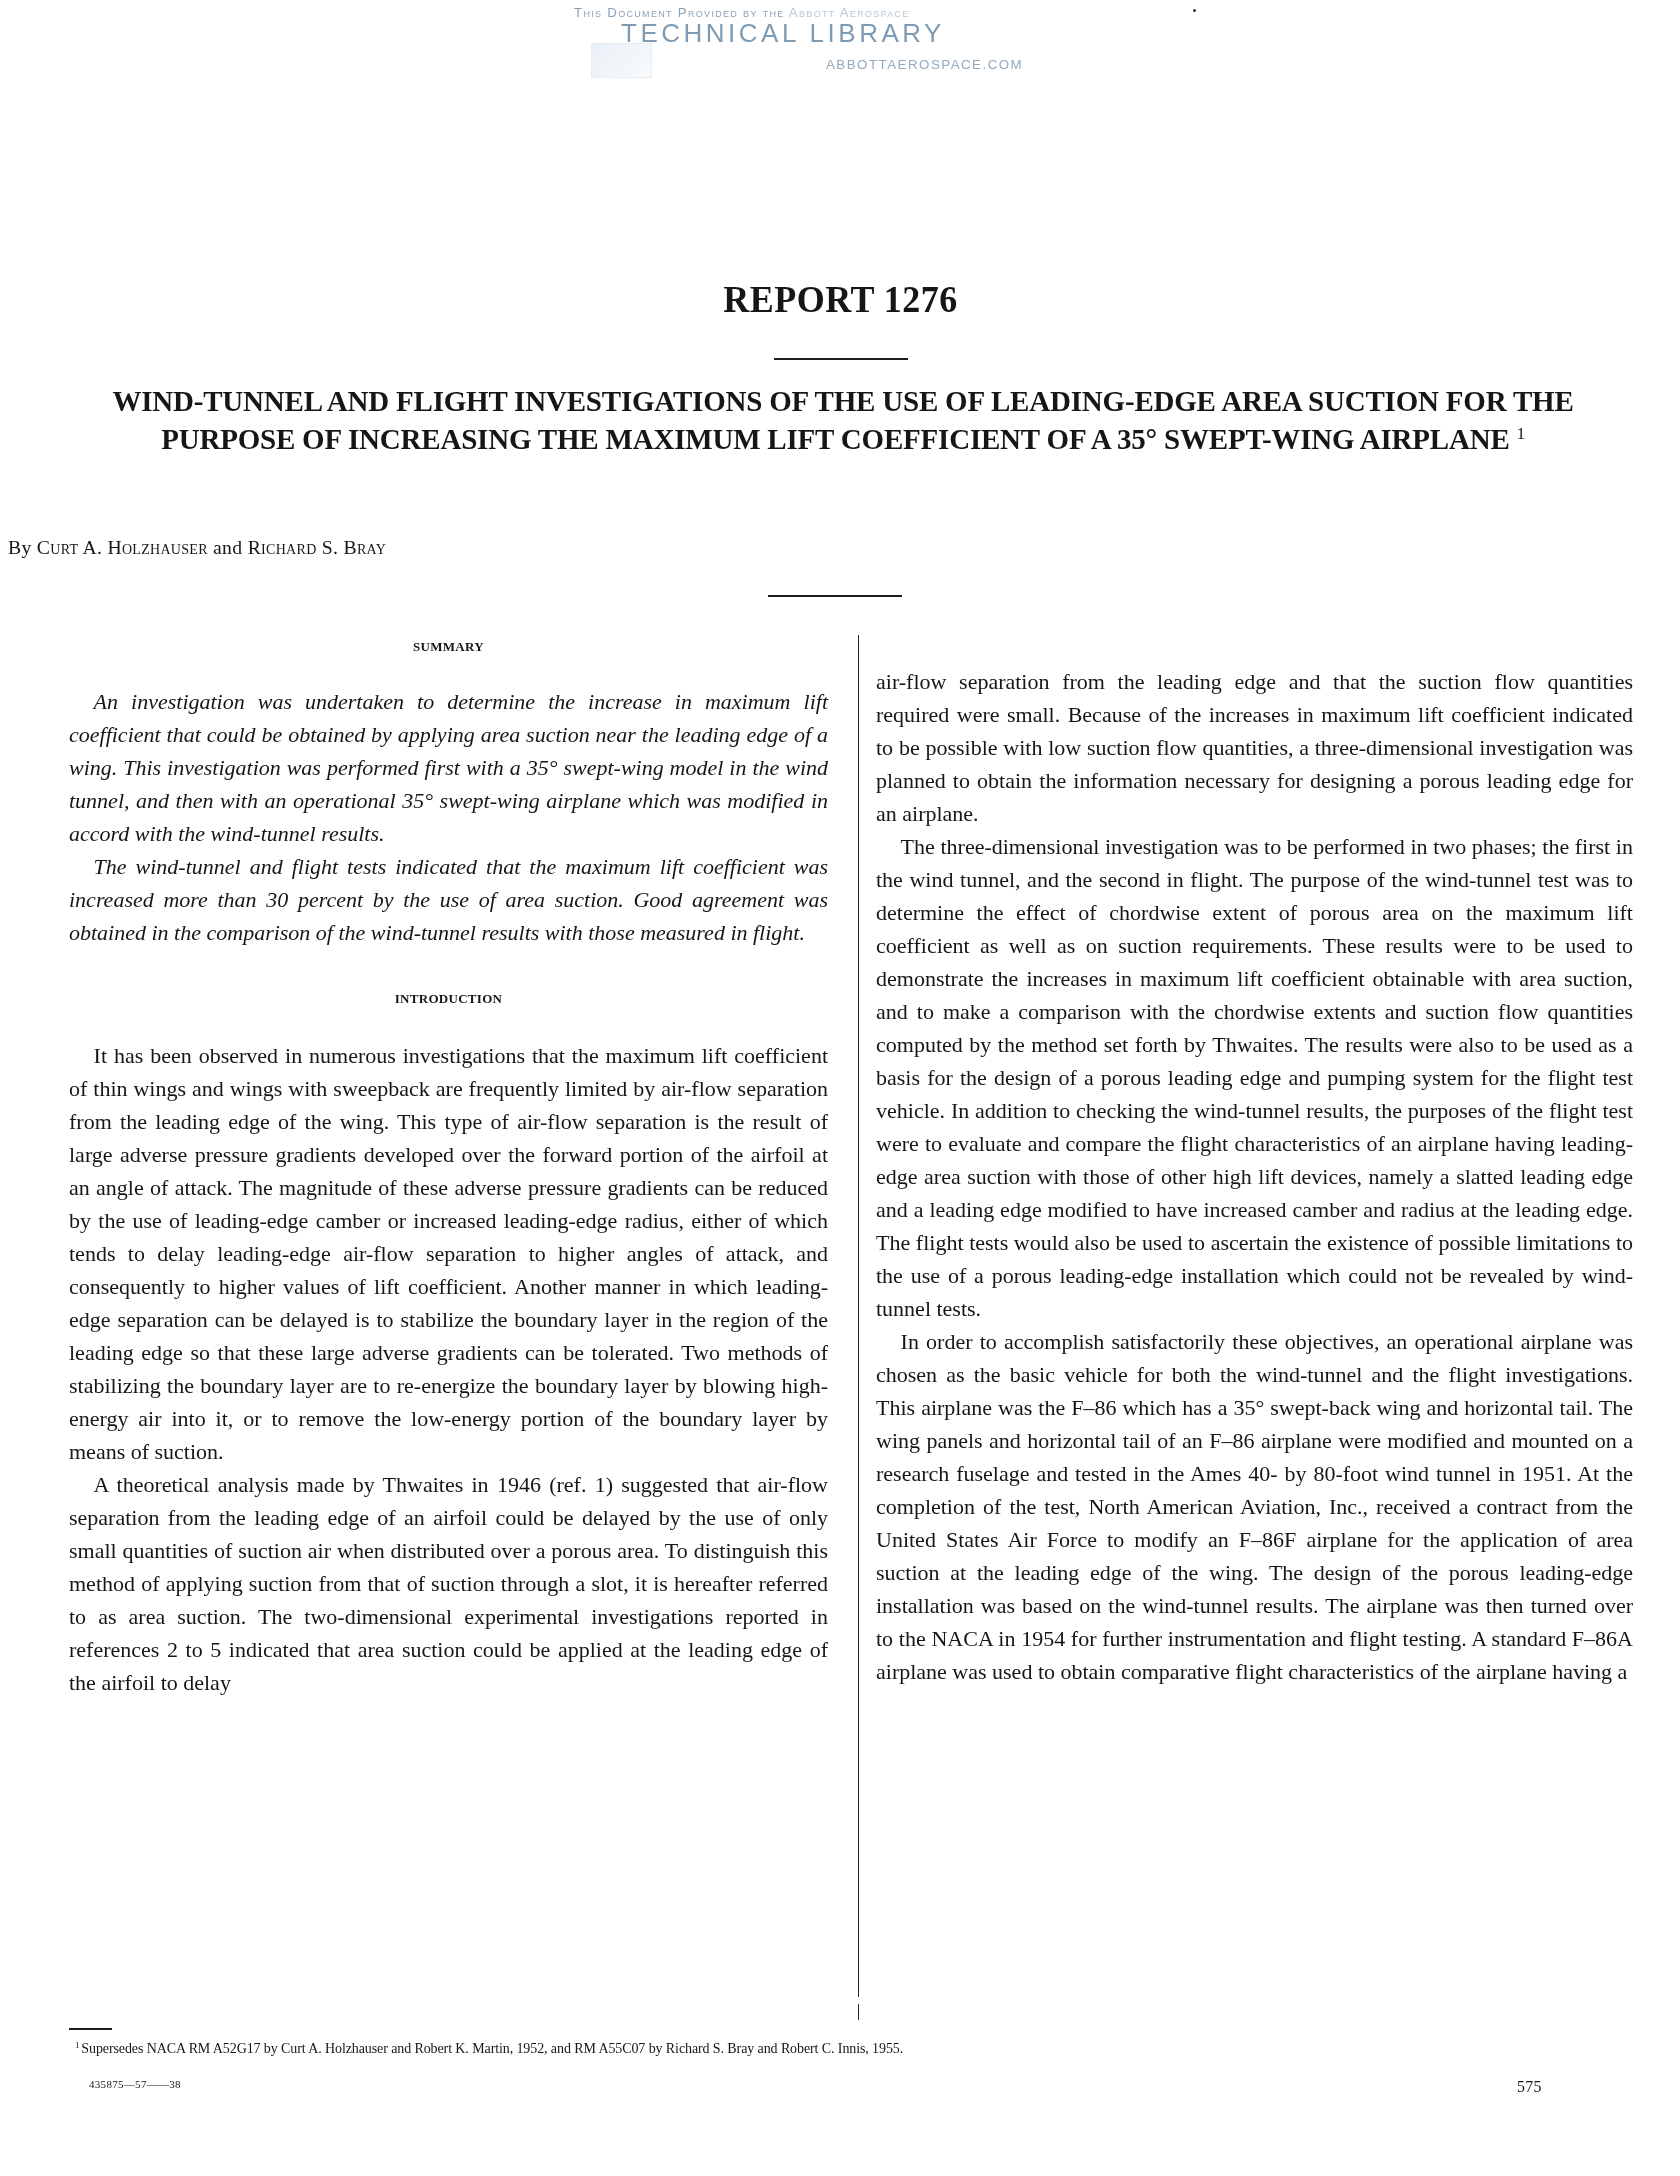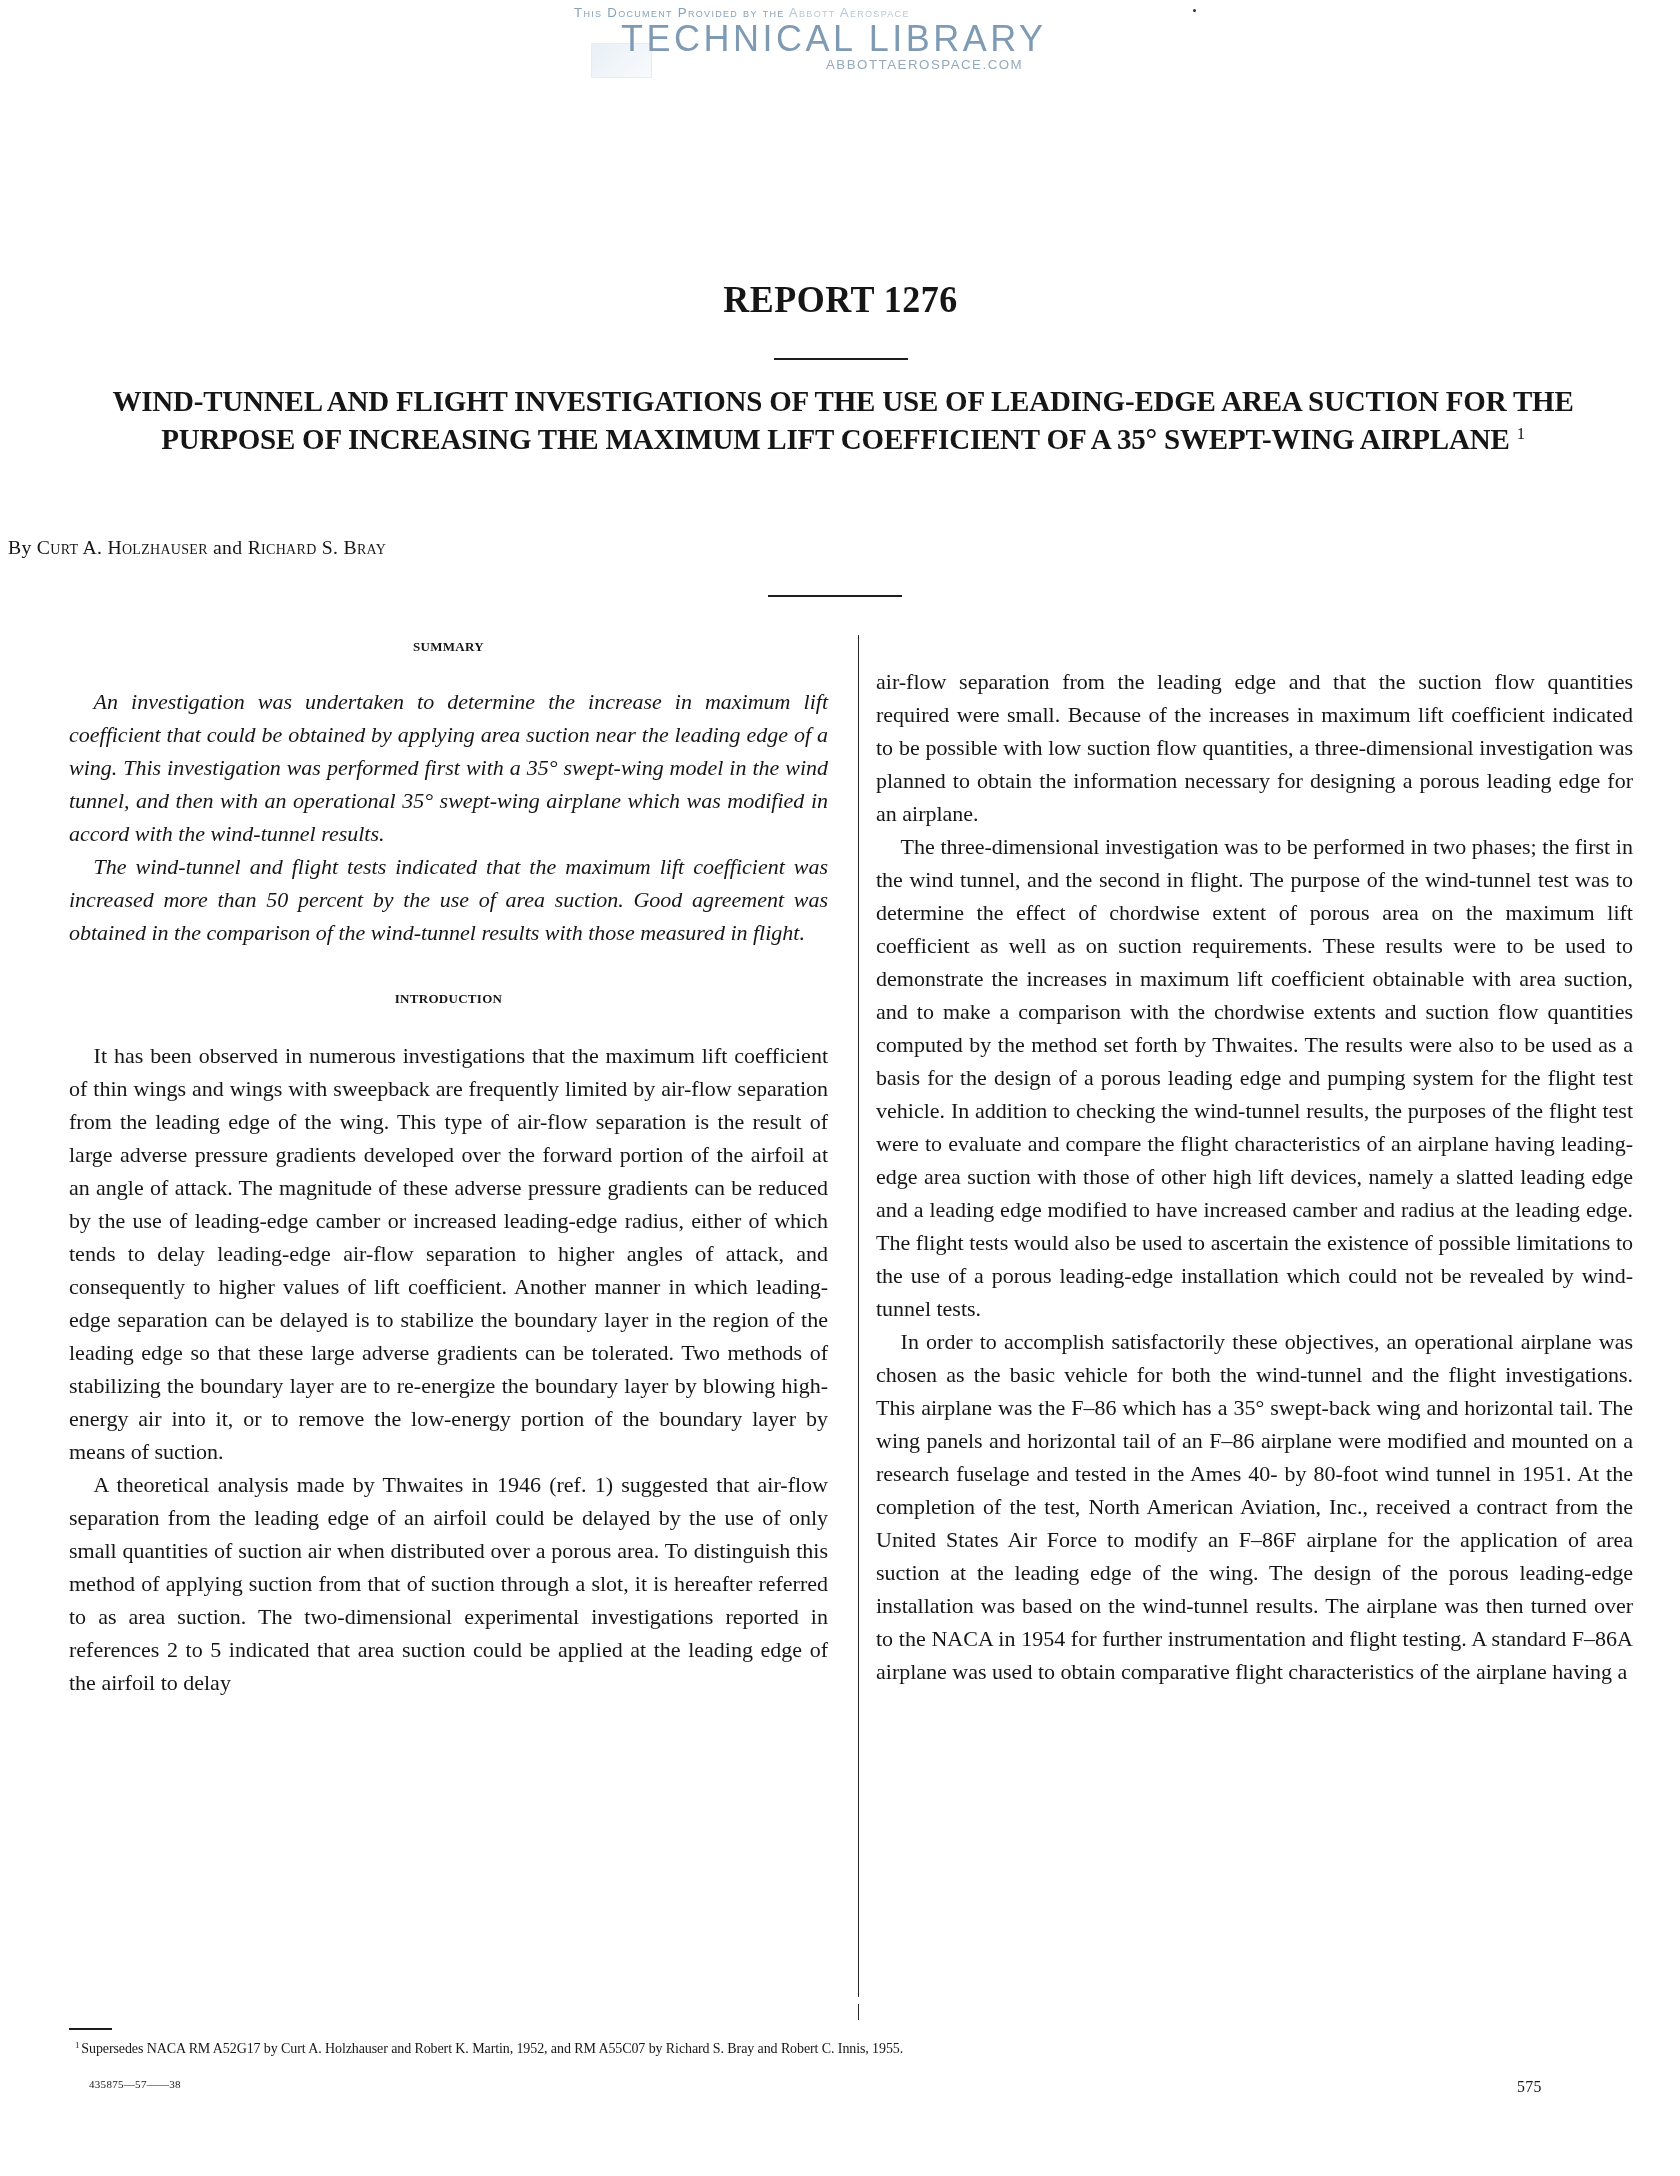--- a/index.html
+++ b/index.html
@@ -1,20 +1,20 @@
 <!DOCTYPE html>
 <html><head>
 <meta charset="utf-8">
 <style>
   html, body { margin: 0; padding: 0; background: #ffffff; }
   body { width: 1681px; height: 2176px; position: relative; overflow: hidden; font-family: "Liberation Serif", "DejaVu Serif", serif; color: #161616; }
   .wm-doc { position: absolute; left: 591px; top: 43px; width: 59px; height: 33px; background: linear-gradient(135deg, #e4edf5 0%, #f7fafc 100%); border: 1px solid #e1e8ef; opacity: .8; }
   .wm-top { position: absolute; left: 574px; top: 4.9px; font-family: "Liberation Sans", sans-serif; font-size: 13.3px; letter-spacing: 1.3px; color: #8aa2b8; white-space: nowrap; font-variant: small-caps; }
   .wm-top .light { color: #b9c8d5; }
-  .wm-main { position: absolute; left: 621px; top: 17.7px; font-family: "Liberation Sans", sans-serif; font-size: 36px; letter-spacing: 3.5px; color: #7f9bb4; white-space: nowrap; font-weight: normal; }
+  .wm-main { position: absolute; left: 621px; top: 17.7px; font-family: "Liberation Sans", sans-serif; font-size: 26px; letter-spacing: 3.5px; color: #7f9bb4; white-space: nowrap; font-weight: normal; }
   .wm-url { position: absolute; left: 826px; top: 57px; font-family: "Liberation Sans", sans-serif; font-size: 13.3px; letter-spacing: 1.5px; color: #95a9bb; white-space: nowrap; }
   .wm-dot { position: absolute; left: 1193px; top: 8.9px; width: 3px; height: 3px; background: #333; border-radius: 50%; }
 
   
   .report-no { position: absolute; left: 0; width: 1681px; top: 278px; text-align: center; font-size: 36px; font-weight: bold; letter-spacing: 0.5px; transform: scaleY(1.05); }
   .rule { position: absolute; height: 2px; background: #1d1d1d; }
   .rule-1 { left: 774px; top: 358px; width: 134px; }
   .rule-2 { left: 768px; top: 595px; width: 134px; }
   .title { position: absolute; left: 65px; width: 1556px; top: 386px; text-align: center; font-size: 29px; font-weight: bold; line-height: 31.5px; letter-spacing: -0.2px; }
   .title sup { font-size: 16.7px; font-weight: normal; vertical-align: 9.9px; }
@@ -59,21 +59,21 @@
   <span class="sc">Curt A. Holzhauser</span>
   <span>and</span>
   <span class="sc">Richard S. Bray</span>
 </div>
 <div class="rule rule-2"></div>
 
 <div class="col col-left">
   <h2 class="section-head summary-head">SUMMARY</h2>
   <div class="italic">
     <p>An investigation was undertaken to determine the increase in maximum lift coefficient that could be obtained by applying area suction near the leading edge of a wing. This investigation was performed first with a 35° swept-wing model in the wind tunnel, and then with an operational 35° swept-wing airplane which was modified in accord with the wind-tunnel results.</p>
-    <p>The wind-tunnel and flight tests indicated that the maximum lift coefficient was increased more than 50 percent by the use of area suction. Good agreement was obtained in the comparison of the wind-tunnel results with those measured in flight.</p>
+    <p>The wind-tunnel and flight tests indicated that the maximum lift coefficient was increased more than 30 percent by the use of area suction. Good agreement was obtained in the comparison of the wind-tunnel results with those measured in flight.</p>
   </div>
   <h2 class="section-head intro-head">INTRODUCTION</h2>
   <p>It has been observed in numerous investigations that the maximum lift coefficient of thin wings and wings with sweepback are frequently limited by air-flow separation from the leading edge of the wing. This type of air-flow separation is the result of large adverse pressure gradients developed over the forward portion of the airfoil at an angle of attack. The magnitude of these adverse pressure gradients can be reduced by the use of leading-edge camber or increased leading-edge radius, either of which tends to delay leading-edge air-flow separation to higher angles of attack, and consequently to higher values of lift coefficient. Another manner in which leading-edge separation can be delayed is to stabilize the boundary layer in the region of the leading edge so that these large adverse gradients can be tolerated. Two methods of stabilizing the boundary layer are to re-energize the boundary layer by blowing high-energy air into it, or to remove the low-energy portion of the boundary layer by means of suction.</p>
   <p>A theoretical analysis made by Thwaites in 1946 (ref. 1) suggested that air-flow separation from the leading edge of an airfoil could be delayed by the use of only small quantities of suction air when distributed over a porous area. To distinguish this method of applying suction from that of suction through a slot, it is hereafter referred to as area suction. The two-dimensional experimental investigations reported in references 2 to 5 indicated that area suction could be applied at the leading edge of the airfoil to delay</p>
 </div>
 
 <div class="col-divider"></div>
 <div class="col-divider-tail"></div>
 
 <div class="col col-right">

